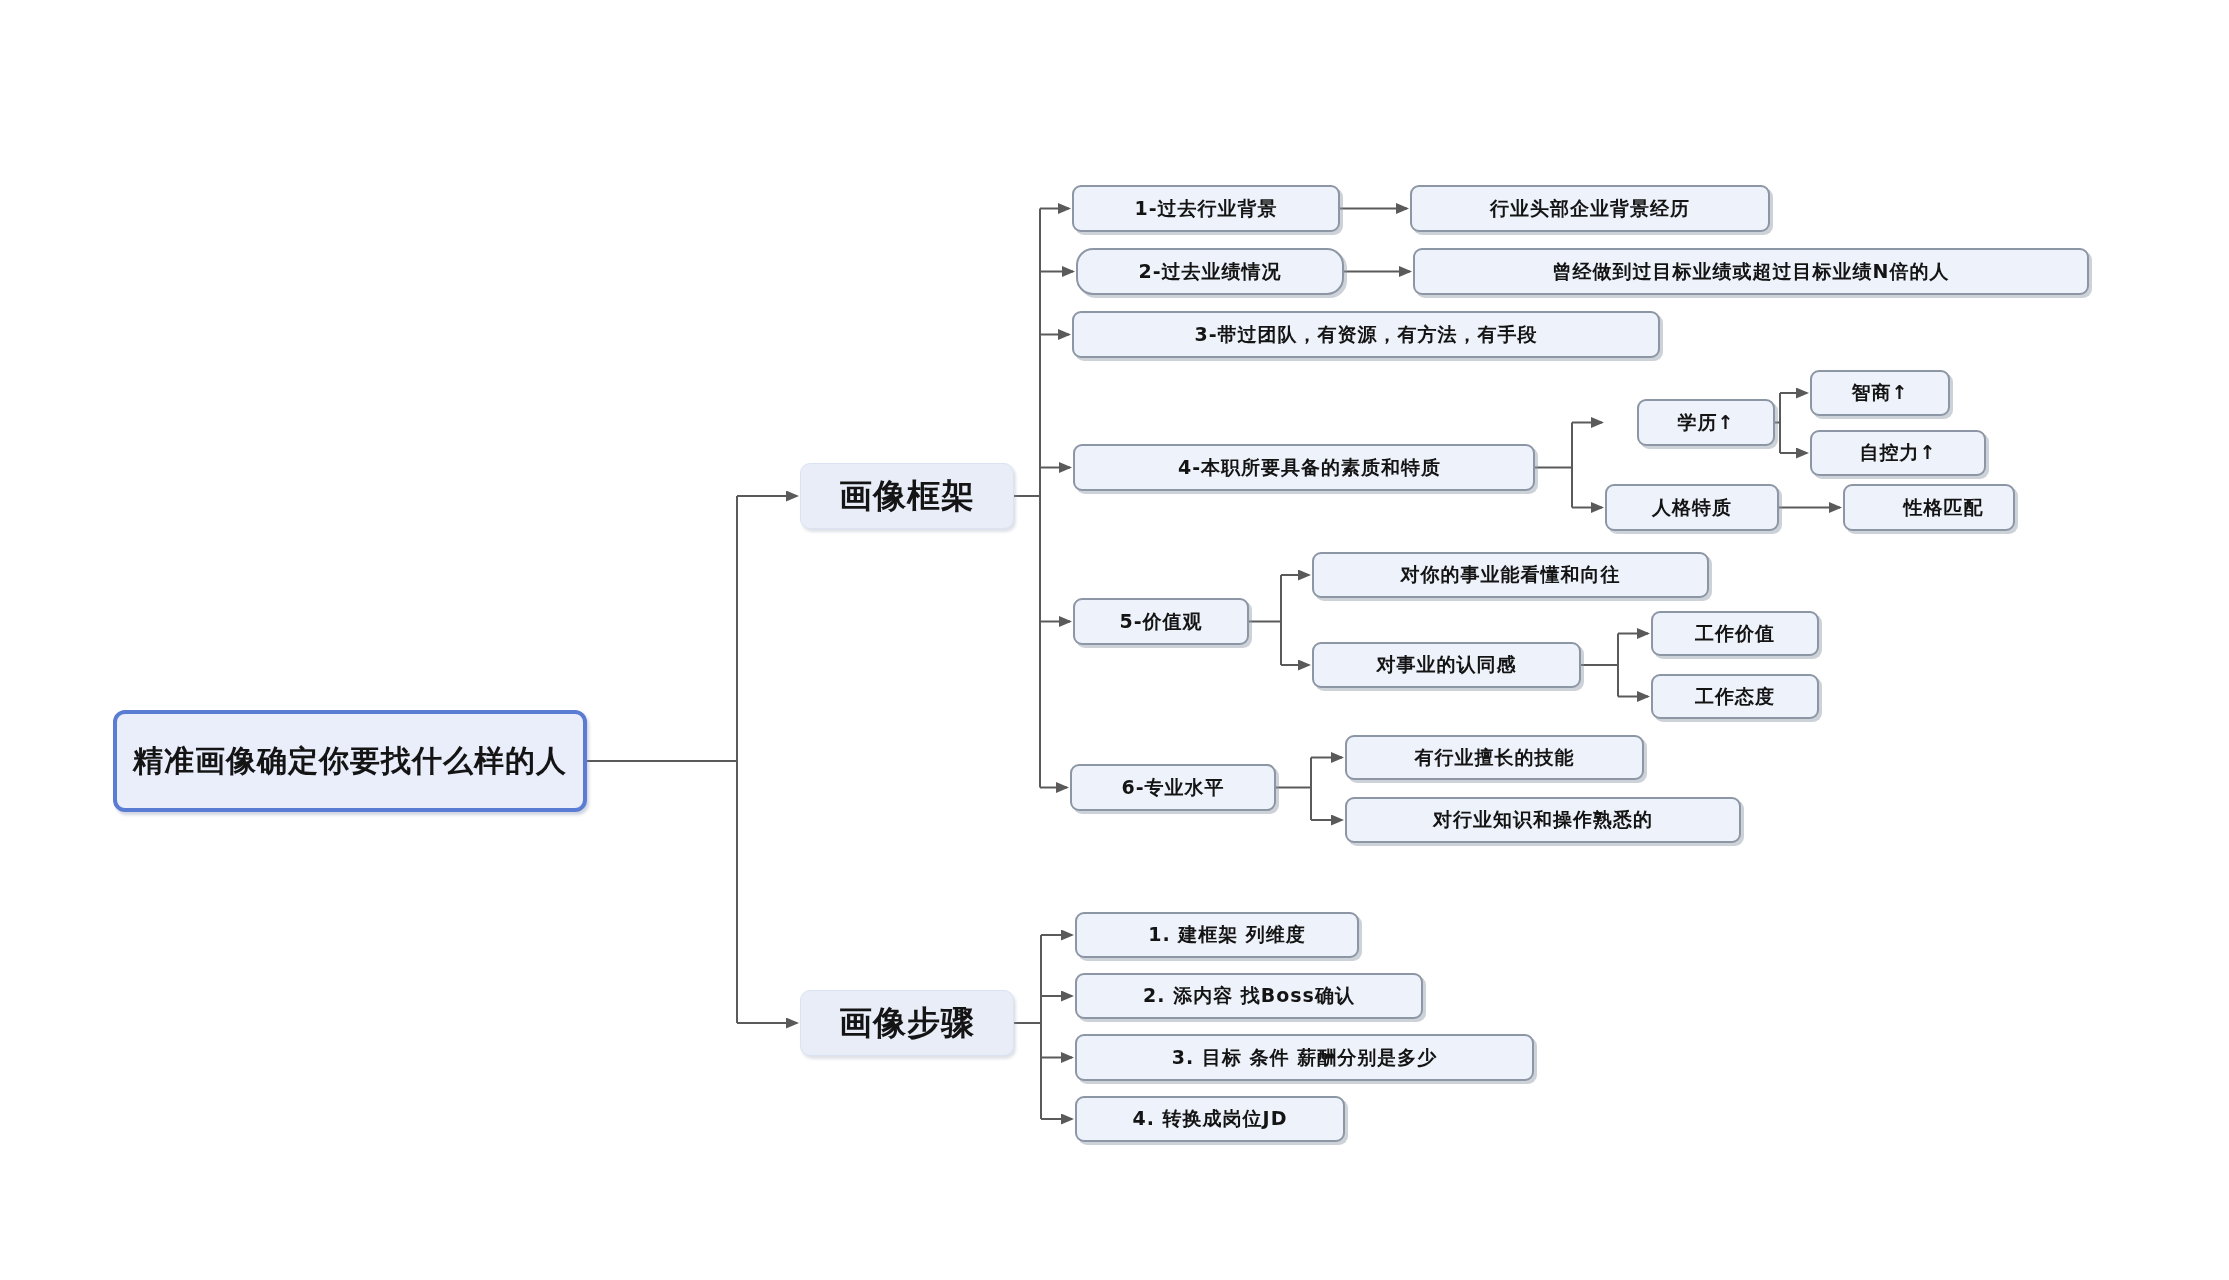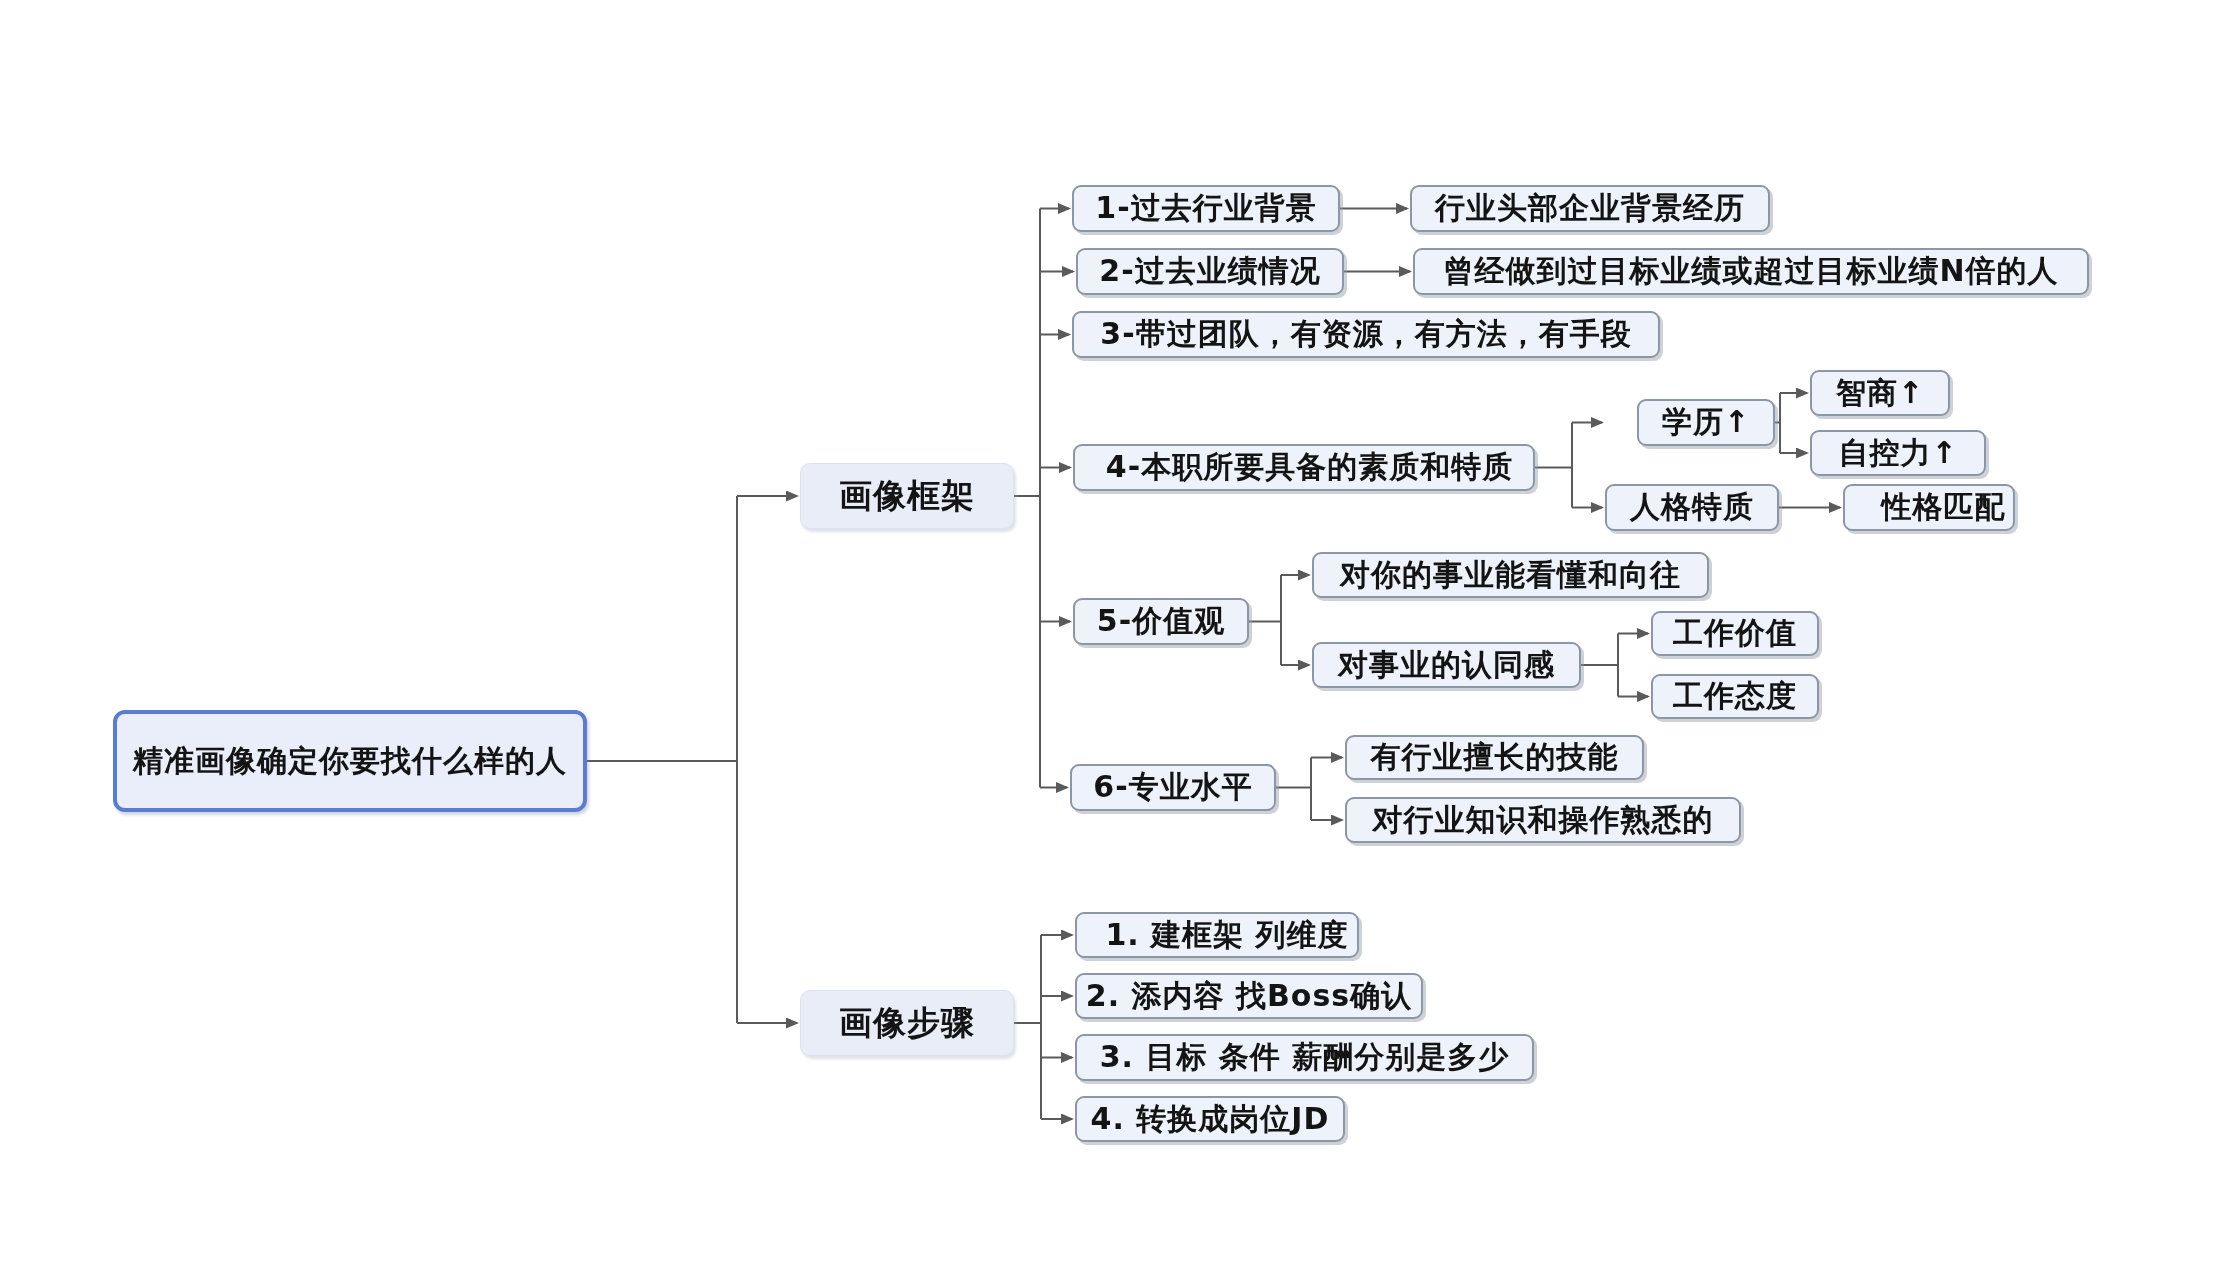--- a/index.html
+++ b/index.html
@@ -30,21 +30,21 @@
     white-space: nowrap;
     font-weight: 700;
     color: #141414;
     letter-spacing: 1px;
   }
   .leaf {
     background: var(--leaf-fill, #eef2fa);
     border: 2px solid var(--leaf-border, #8d96a4);
     border-radius: 9px;
     box-shadow: 3px 3px 0 rgba(145,155,170,0.45);
-    font-size: 30px;
+    font-size: 19px;
   }
   .grp {
     background: var(--group-fill, #e8edf8);
     border: 1px solid #dbe3f2;
     border-radius: 10px;
     box-shadow: 2px 3px 3px rgba(160,170,185,0.35);
     font-size: 33px;
   }
   .root {
     background: var(--root-fill, #eaeefb);
@@ -110,21 +110,21 @@
   </svg>
 
   <div class="nd root" style="left:113px;top:710px;width:474px;height:102px;">精准画像确定你要找什么样的人</div>
 
   <div class="nd grp" style="left:800px;top:463px;width:214px;height:66px;">画像框架</div>
   <div class="nd grp" style="left:800px;top:990px;width:214px;height:66px;">画像步骤</div>
 
   <div class="nd leaf" style="left:1072px;top:185px;width:268px;height:47px;">1-过去行业背景</div>
   <div class="nd leaf" style="left:1410px;top:185px;width:360px;height:47px;">行业头部企业背景经历</div>
 
-  <div class="nd leaf" style="left:1076px;top:248px;width:268px;height:47px;">2-过去业绩情况</div>
+  <div class="nd leaf" style="left:1076px;top:248px;width:268px;height:47px;border-radius:17px;">2-过去业绩情况</div>
   <div class="nd leaf" style="left:1413px;top:248px;width:676px;height:47px;">曾经做到过目标业绩或超过目标业绩N倍的人</div>
 
   <div class="nd leaf" style="left:1072px;top:311px;width:588px;height:47px;">3-带过团队，有资源，有方法，有手段</div>
 
   <div class="nd leaf" style="left:1073px;top:444px;width:462px;height:47px;padding-left:11px;">4-本职所要具备的素质和特质</div>
   <div class="nd leaf" style="left:1605px;top:399px;width:138px;height:47px;margin-left:32px;">学历↑</div>
   <div class="nd leaf" style="left:1810px;top:370px;width:140px;height:46px;">智商↑</div>
   <div class="nd leaf" style="left:1810px;top:430px;width:176px;height:46px;">自控力↑</div>
   <div class="nd leaf" style="left:1605px;top:484px;width:174px;height:47px;">人格特质</div>
   <div class="nd leaf" style="left:1843px;top:484px;width:172px;height:47px;padding-left:29px;">性格匹配</div>

